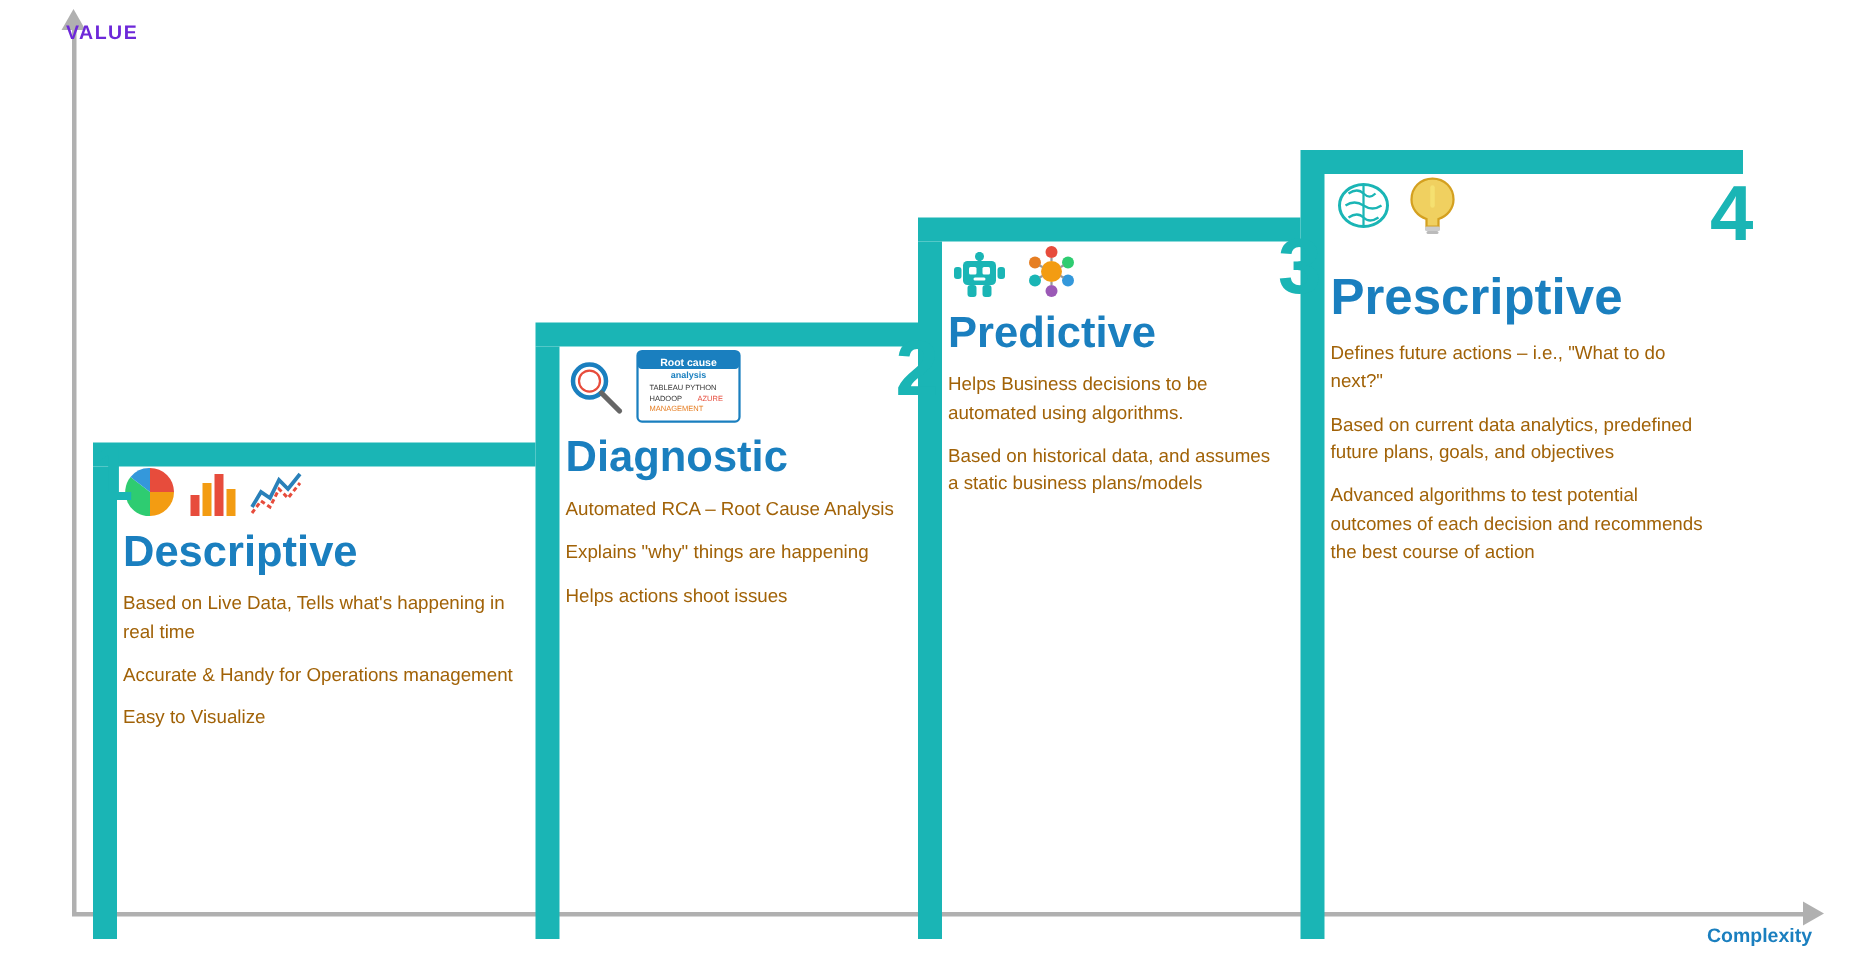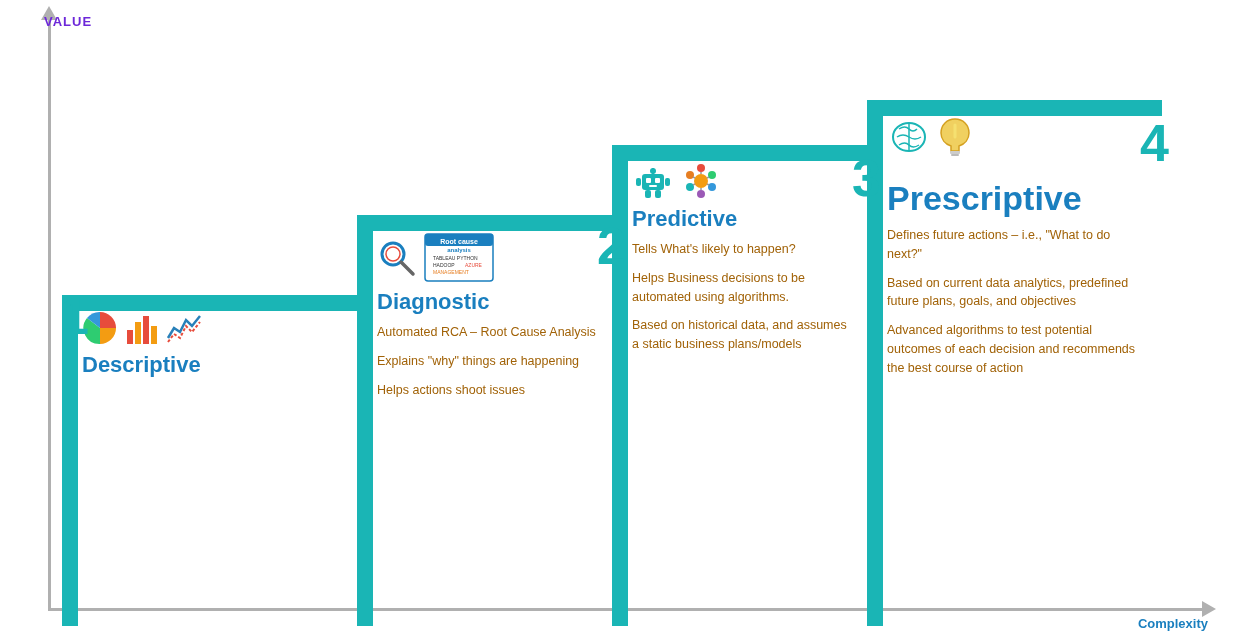--- a/index.html
+++ b/index.html
@@ -76,21 +76,21 @@
     }
 
     .section-number {
       font-size: 52px;
       font-weight: bold;
       color: #1ab5b5;
       line-height: 1;
     }
 
     .section-title {
-      font-size: 22px;
+      font-size: 29px;
       font-weight: bold;
       color: #1a7fbf;
       margin-bottom: 8px;
     }
 
     .section-body {
       font-size: 12.5px;
       color: #a16207;
       line-height: 1.5;
     }
@@ -281,20 +281,25 @@
     <svg class="icon-line" viewBox="0 0 36 36">
       <polyline points="2,28 8,18 14,22 20,10 26,16 34,6" fill="none" stroke="#2980b9" stroke-width="2.5"></polyline>
       <polyline points="2,32 8,24 14,28 20,16 26,22 34,12" fill="none" stroke="#e74c3c" stroke-width="2" stroke-dasharray="3,2"></polyline>
     </svg>
   </div>
 
   <div style="position:absolute; left:-22px; top:-20px;">
     <span class="section-number">1</span>
   </div>
   <div class="section-title" style="margin-top:6px;">Descriptive</div>
+  <div class="section-body">
+    <p>Based on Live Data, Tells what's happening in real time</p>
+    <p>Accurate &amp; Handy for Operations management</p>
+    <p>Easy to Visualize</p>
+  </div>
 </div>
 
 <div class="content-2 section">
   <div class="icons-row" style="margin-bottom:2px;">
 
     <svg class="icon-magnifier" viewBox="0 0 40 40">
       <circle cx="16" cy="16" r="11" fill="none" stroke="#1a7fbf" stroke-width="3"></circle>
       <circle cx="16" cy="16" r="7" fill="none" stroke="#e74c3c" stroke-width="1.5"></circle>
       <line x1="24" y1="24" x2="36" y2="36" stroke="#666" stroke-width="3.5" stroke-linecap="round"></line>
     </svg>
@@ -351,21 +356,20 @@
       <line x1="21" y1="30" x2="21" y2="28" stroke="#999" stroke-width="1.5"></line>
       <line x1="13" y1="25" x2="15" y2="24" stroke="#999" stroke-width="1.5"></line>
       <line x1="13" y1="17" x2="15" y2="18" stroke="#999" stroke-width="1.5"></line>
     </svg>
   </div>
   <div style="position:absolute; left:220px; top:-8px;">
     <span class="section-number">3</span>
   </div>
   <div class="section-title" style="margin-top:4px;">Predictive</div>
   <div class="section-body">
-    <p>Tells What's likely to happen?</p>
     <p>Helps Business decisions to be automated using algorithms.</p>
     <p>Based on historical data, and assumes a static business plans/models</p>
   </div>
 </div>
 
 <div class="content-4 section">
   <div class="icons-row">
 
     <svg class="icon-brain" viewBox="0 0 44 44">
       <ellipse cx="22" cy="22" rx="16" ry="14" fill="none" stroke="#1ab5b5" stroke-width="2"></ellipse>

